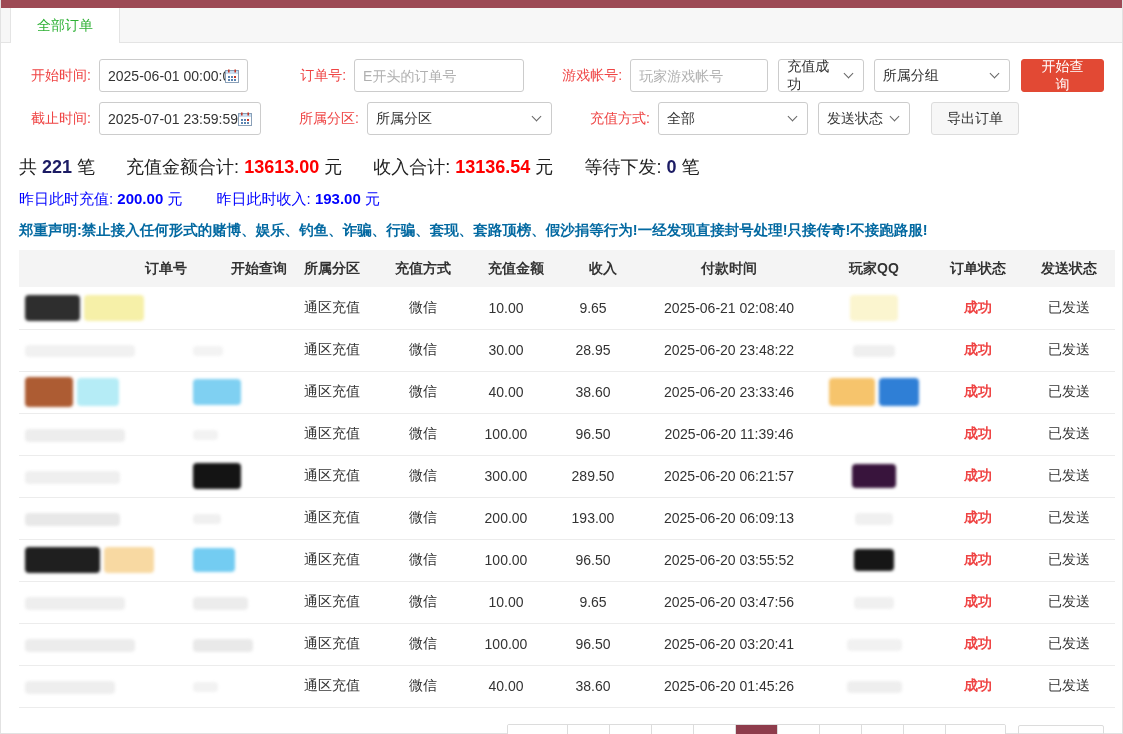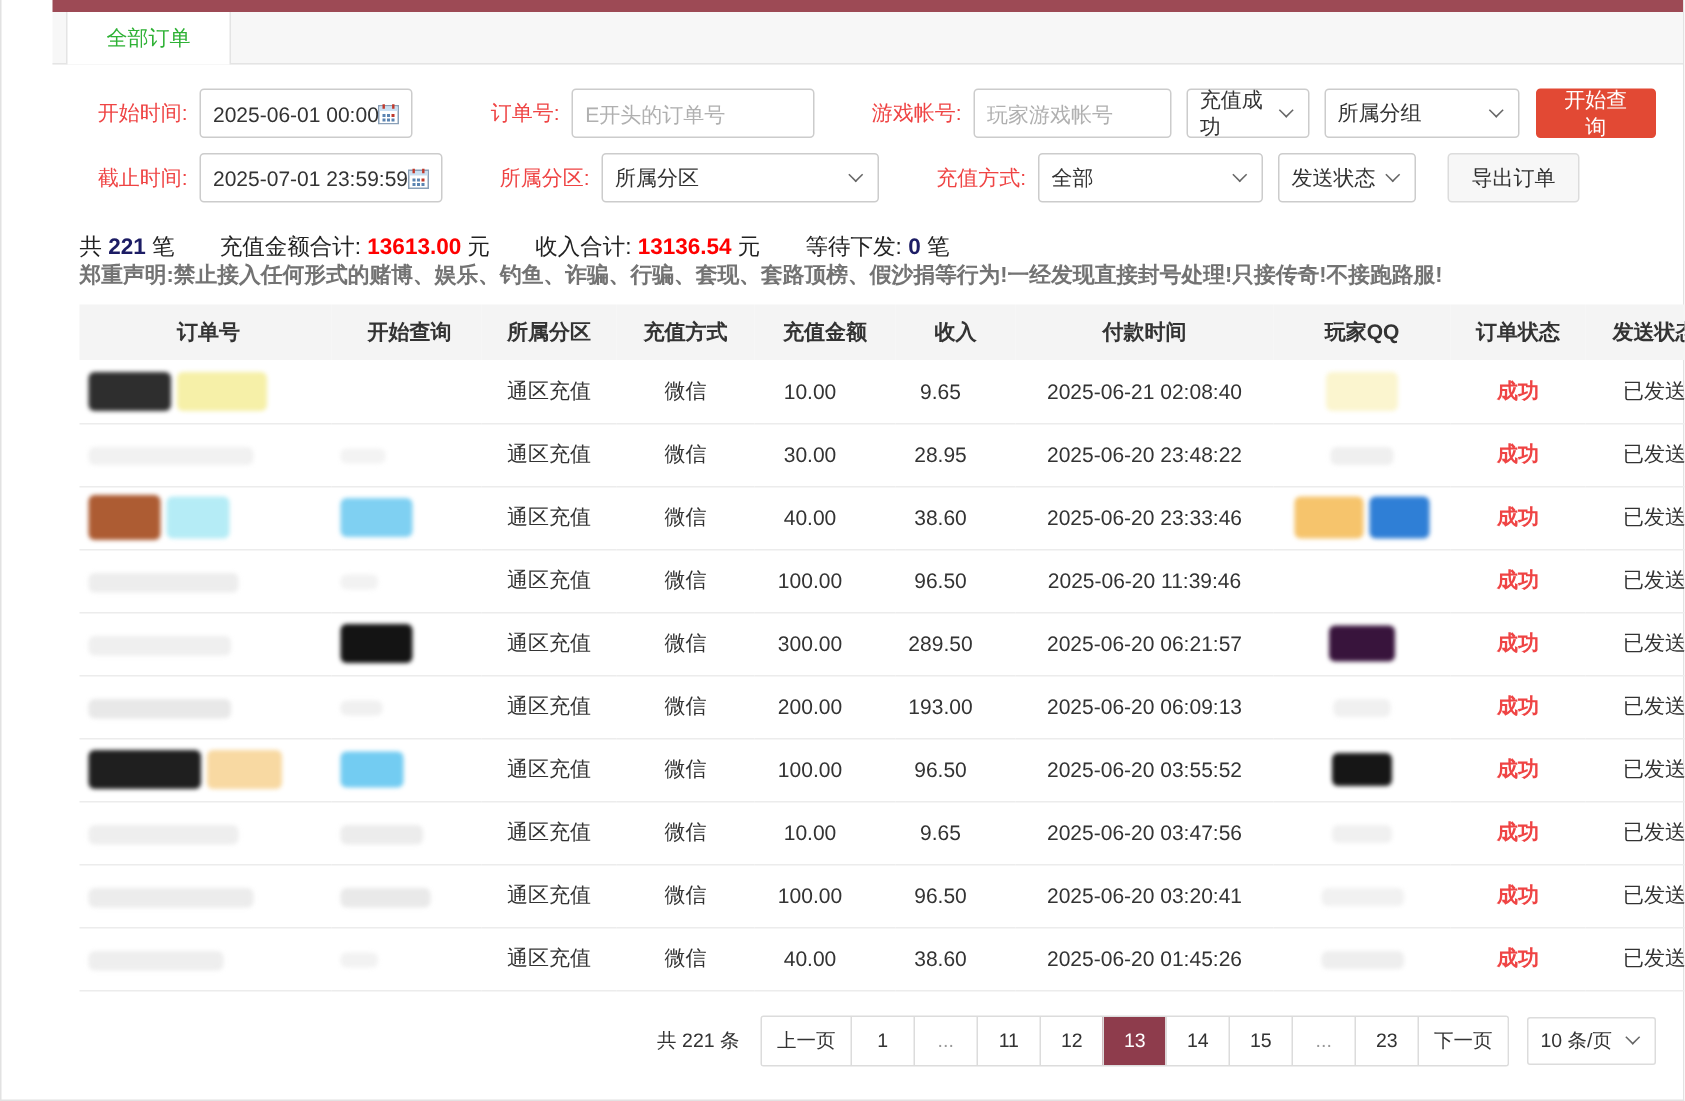--- a/index.html
+++ b/index.html
@@ -1,19 +1,19 @@
 <!DOCTYPE html>
 <html><head>
 <meta charset="utf-8">
 <style>
   * { margin:0; padding:0; box-sizing:border-box; }
   html,body { width:1123px; height:734px; background:#fff; overflow:hidden;
     font-family:"Liberation Sans","DejaVu Sans",sans-serif; font-size:14px; color:#333; }
   .page { width:1123px; height:734px; border-left:1px solid #e2e2e2; border-right:1px solid #e2e2e2;
-    border-bottom:1px solid #e2e2e2; background:#fff;padding-left:34px; }
+    border-bottom:1px solid #e2e2e2; background:#fff; }
   .topbar { height:8px; background:#9d4a55; }
   
   .tabbar { height:35px; background:#f7f7f7; border-bottom:1px solid #e4e4e4; display:flex; align-items:stretch; padding-left:9px; }
   .tab { padding:0 26px; display:flex; align-items:center; font-size:14px; color:#3a3a3a; cursor:pointer; }
   .tab.active { background:#fff; color:#2eb135; border-left:1px solid #e4e4e4; border-right:1px solid #e4e4e4; margin-bottom:-1px; }
   
   .filters { padding:16px 18px 4px 18px; }
   .frow { display:flex; align-items:center; margin-bottom:10px; }
   .flabel { width:72px; text-align:right; margin-right:8px; color:#ef4444; flex:none; }
   .finput, .fselect { height:33px; border:1px solid #ccc; border-radius:3px; background:#fff;
@@ -28,33 +28,33 @@
     transform:rotate(45deg); margin:-4px 3px 0 8px; flex:none; }
   .gap26 { width:26px; flex:none; }
   .gap10 { width:10px; flex:none; }
   .btn { height:33px; border-radius:3px; font-size:14px; padding:0 15px; cursor:pointer; margin-left:11px;
     display:flex; align-items:center; justify-content:center;
     font-family:"Liberation Sans","DejaVu Sans",sans-serif; }
   .btn-primary { background:#e24934; border:1px solid #e24934; color:#fff; }
   .btn-plain { background:#f7f7f7; border:1px solid #dcdcdc; color:#333; }
   
   .summary { padding:6px 18px 0 18px; }
-  .sline1 { font-size:15px; color:#222; }
+  .sline1 { font-size:18px; color:#222; margin-bottom:11px; }
   .navy { color:#1c1c64; font-weight:bold; }
   .rednum { color:#f00; font-weight:bold; }
   .seg { margin-right:26px; }
   .sline2 { font-size:15px; color:#0000ff; font-weight:bold; margin-bottom:12px; }
   .sline2 .seg { margin-right:30px; font-weight:normal; }
   .sline2 b { font-weight:bold; }
-  .notice { font-size:14.5px; color:#737373; font-weight:bold; margin-bottom:10px; }
+  .notice { font-size:14.5px; color:#0369a1; font-weight:bold; margin-bottom:10px; }
   
   .tablewrap { padding:0 18px; }
   table { width:100%; border-collapse:collapse; table-layout:fixed; }
   thead th { background:#f4f4f4; height:37px; font-weight:bold; font-size:14px; color:#333; text-align:center; }
-  thead th.al { text-align:center; padding-left:4px;margin-left:24px; }
+  thead th.al { text-align:right; padding-left:4px;margin-left:24px; }
   tbody td { height:42px; border-bottom:1px solid #ececec; font-size:14px; color:#333; text-align:center; vertical-align:middle; }
   tbody td.al { text-align:left; padding-left:4px; }
   tbody td.ar { text-align:center; padding-right:20px; }
   td.status a { color:#ef4444; text-decoration:none; cursor:pointer;font-weight:bold; }
   .blob { display:inline-block; vertical-align:middle; border-radius:4px; filter:blur(1.5px); margin:0 2px; }
   
   .pager { display:flex; align-items:center; justify-content:flex-end; padding:16px 18px 0 0; }
   .ptotal { color:#333; font-size:13px; margin-right:14px; }
   .pgroup { display:flex; border:1px solid #dcdcdc; border-radius:2px; overflow:hidden; }
   .pitem { min-width:42px; height:32px; display:flex; align-items:center; justify-content:center;
@@ -159,20 +159,24 @@
       <button class="btn btn-plain">导出订单</button>
     </div>
   </div>
 
   <div class="summary">
     <div class="sline1">
       <span class="seg"><span>共</span> <b class="navy">221</b> <span>笔</span></span>
       <span class="seg"><span>充值金额合计:</span> <b class="rednum">13613.00</b> <span>元</span></span>
       <span class="seg"><span>收入合计:</span> <b class="rednum">13136.54</b> <span>元</span></span>
       <span class="seg"><span>等待下发:</span> <b class="navy">0</b> <span>笔</span></span>
+    </div>
+    <div class="sline2">
+      <span class="seg"><span>昨日此时充值:</span> <b>200.00</b> <span>元</span></span>
+      <span class="seg"><span>昨日此时收入:</span> <b>193.00</b> <span>元</span></span>
     </div>
     <div class="notice">郑重声明:禁止接入任何形式的赌博、娱乐、钓鱼、诈骗、行骗、套现、套路顶榜、假沙捐等行为!一经发现直接封号处理!只接传奇!不接跑路服!</div>
   </div>
 
   <div class="tablewrap">
     <table>
       <colgroup>
         <col style="width:168px">
           <col style="width:100px">
           <col style="width:90px">

